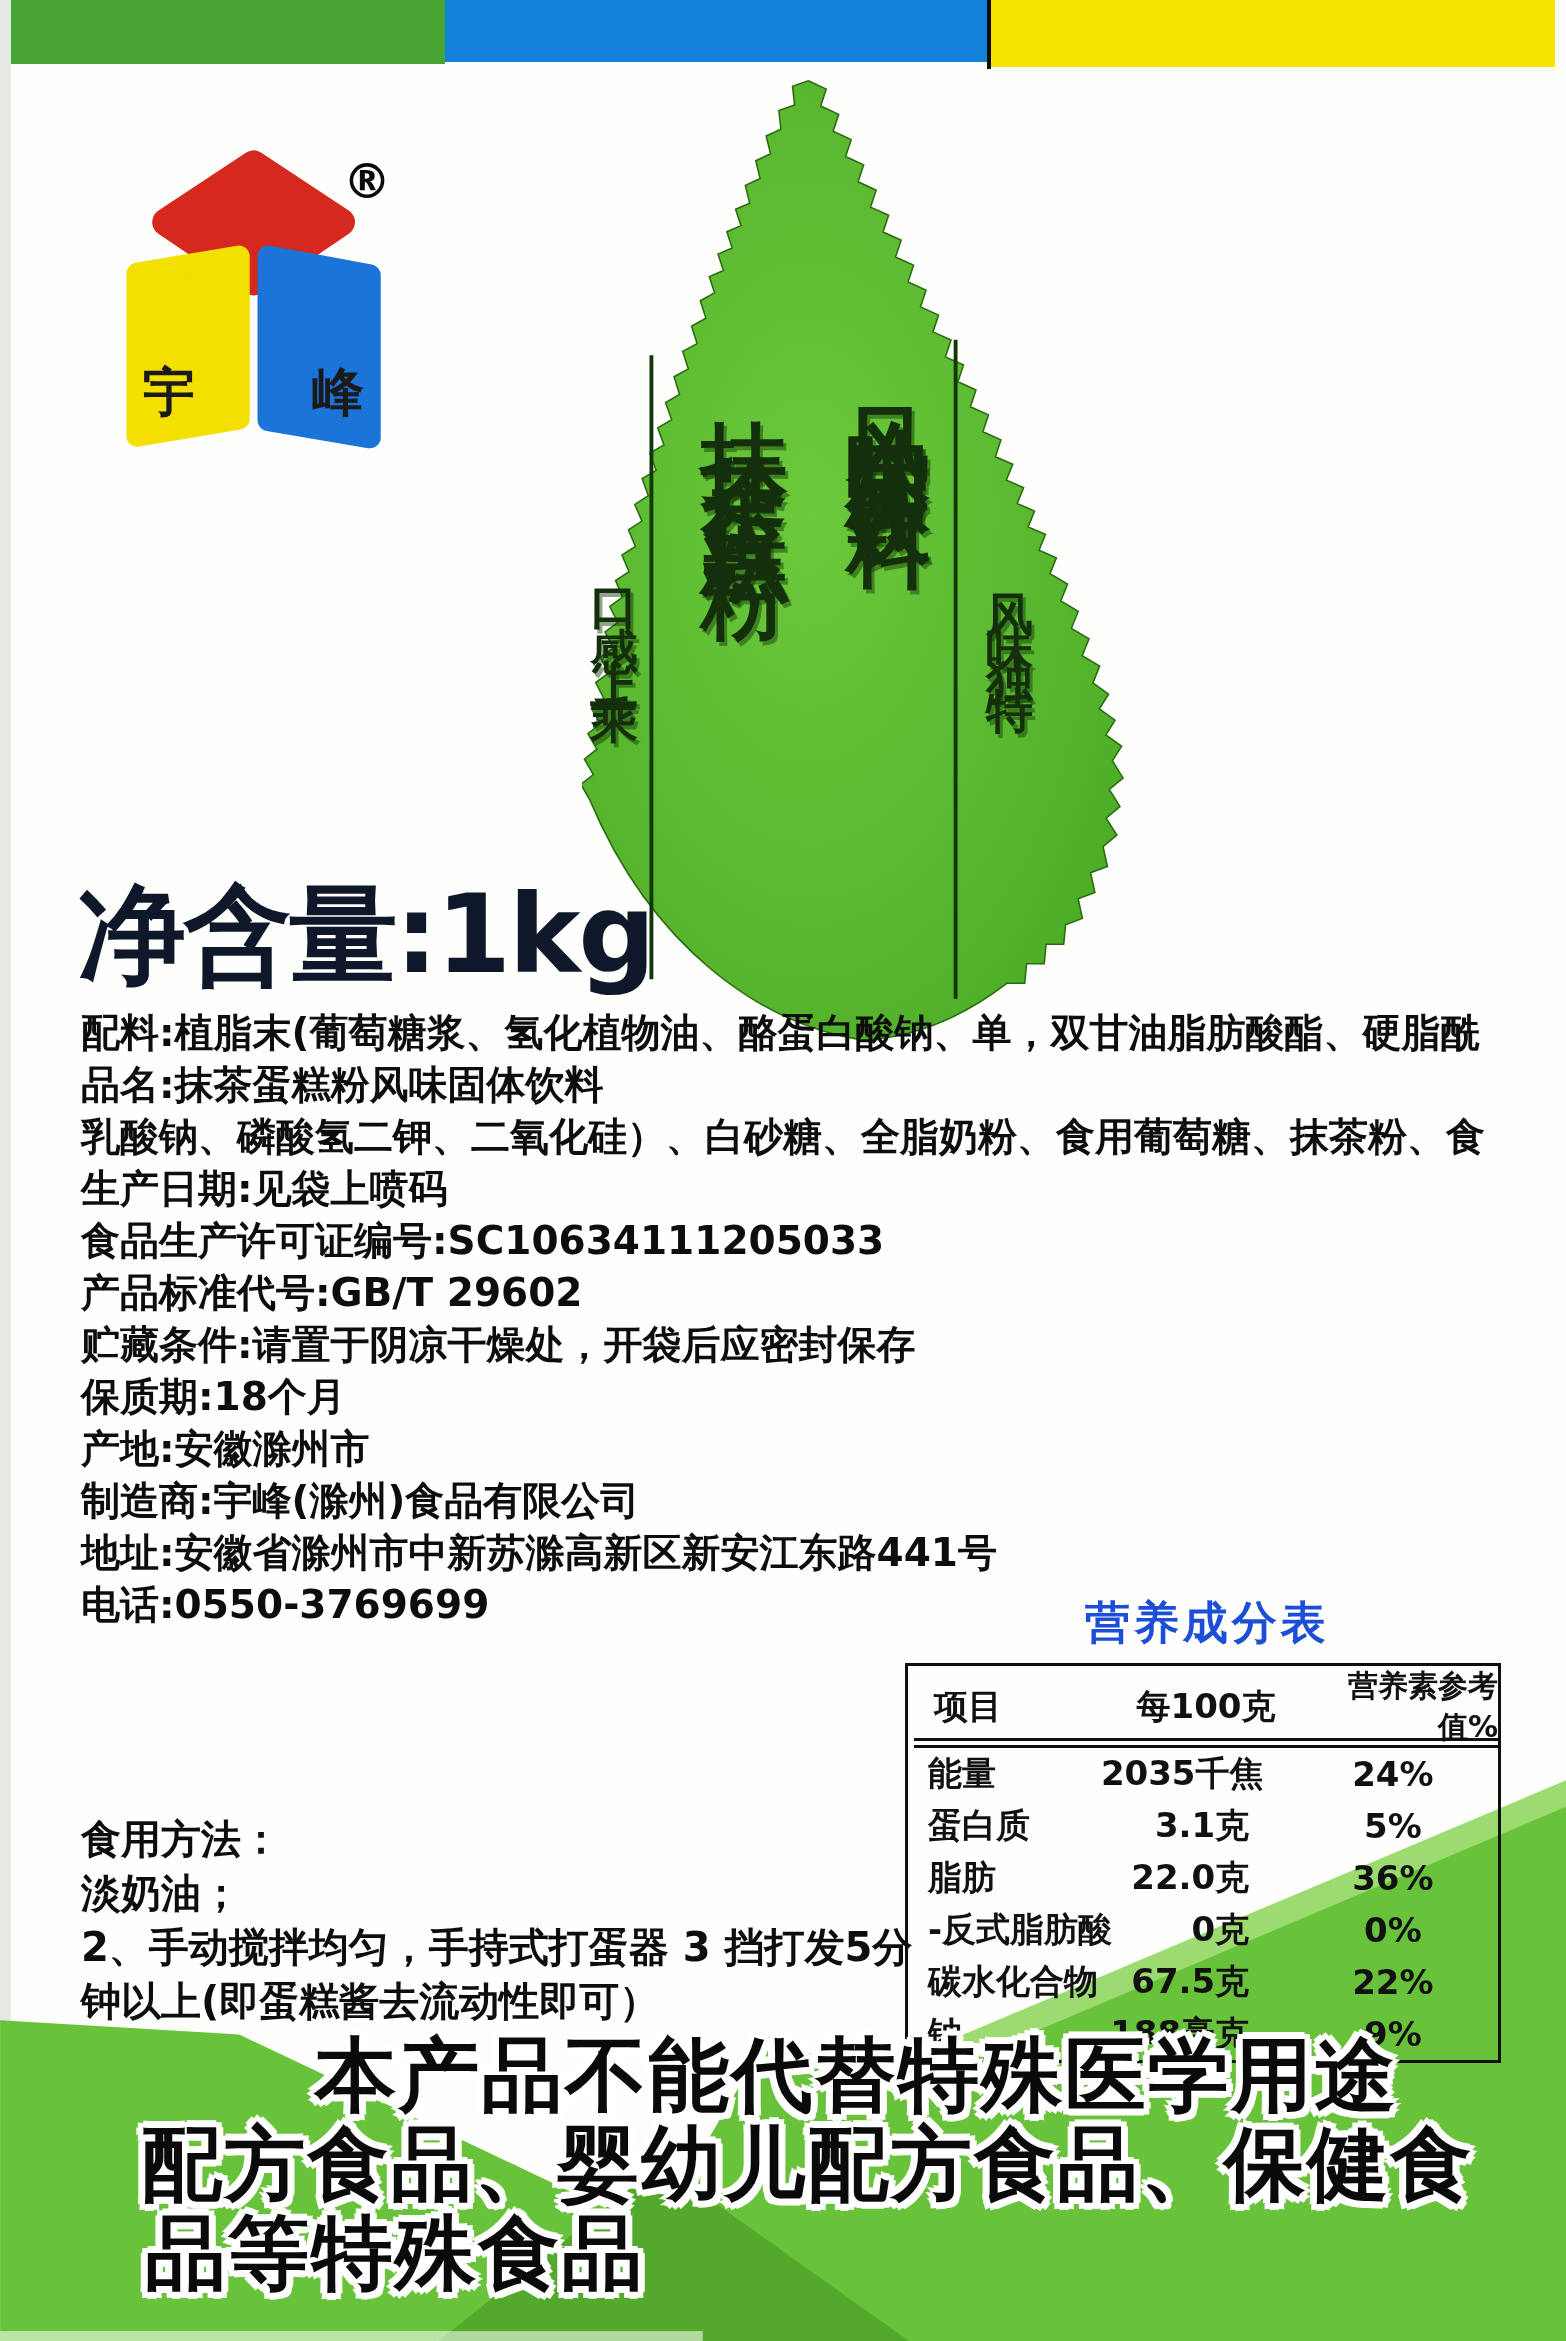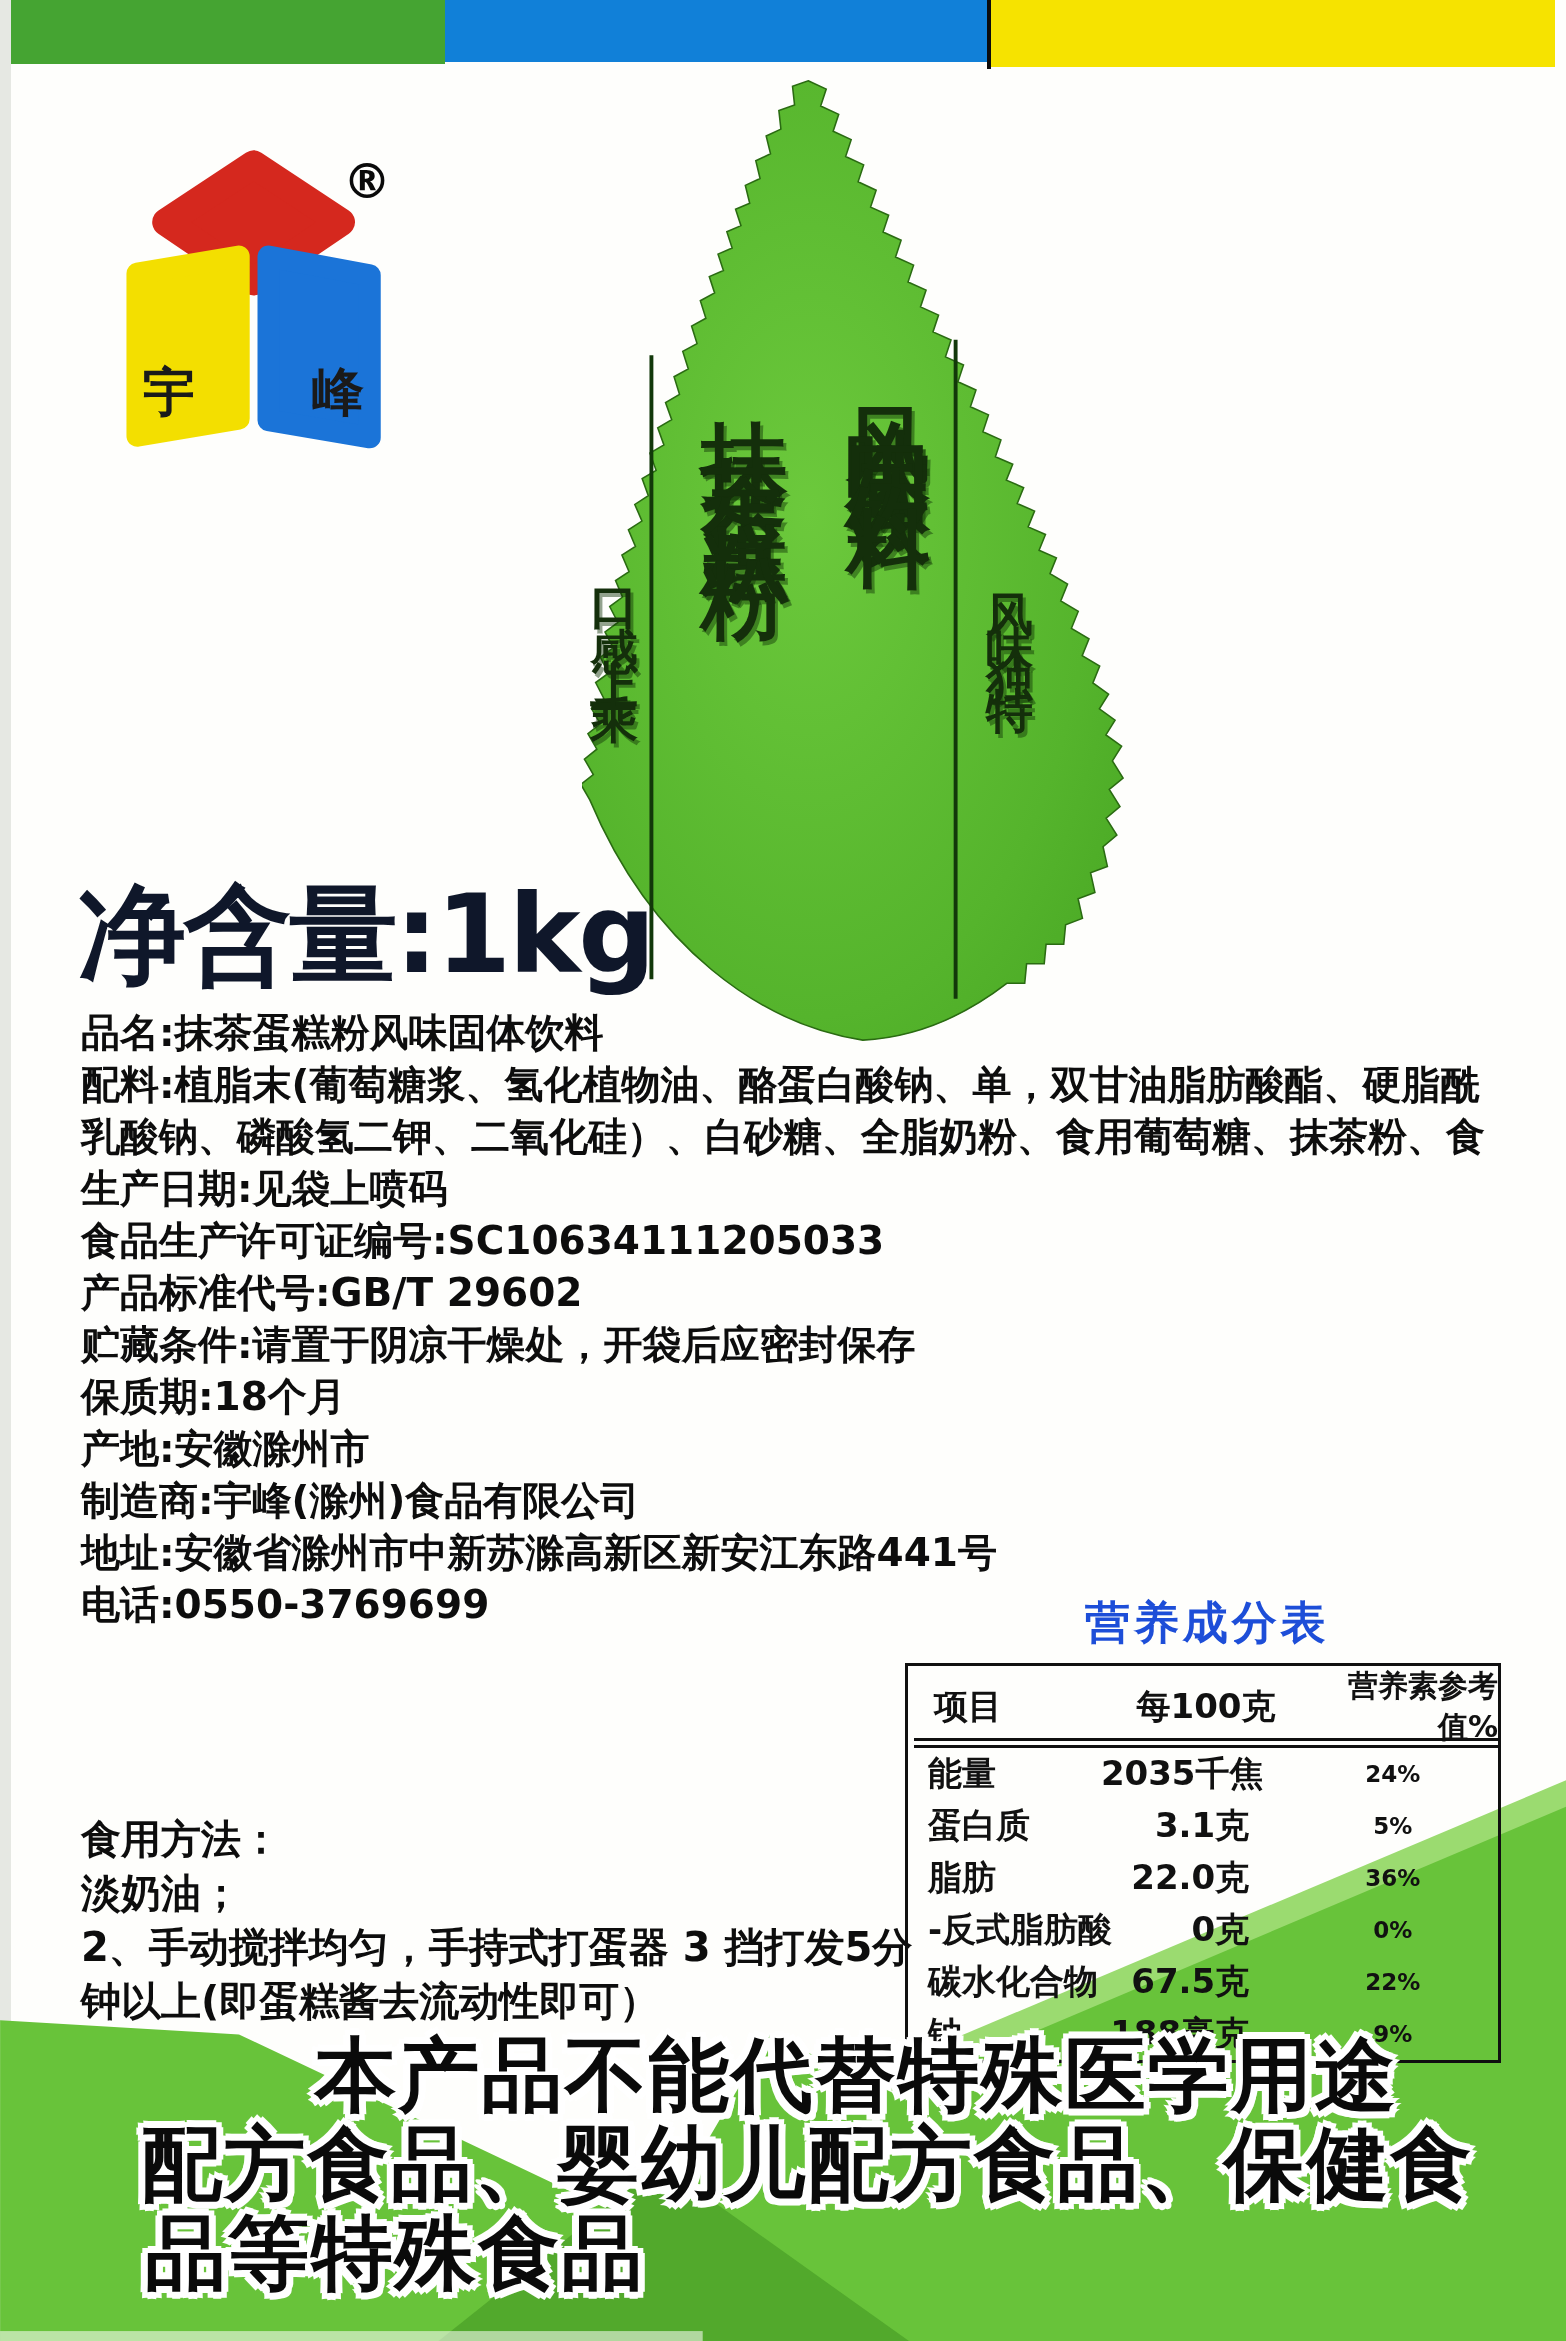--- a/index.html
+++ b/index.html
@@ -31,21 +31,21 @@
   .nutrition-table{position:absolute;left:905px;top:1663px;width:596px;height:400px;
                    border:3.9px solid #101010;box-sizing:border-box;background:transparent;padding-left:6px;}
   .nt-header{display:grid;grid-template-columns:32% 36% 32%;height:72px;align-items:center;
              border-bottom:10px double #101010;font-weight:800;}
   .nt-h1{font-size:34px;padding-left:20px;}
   .nt-h2{font-size:34px;text-align:center;}
   .nt-h3{font-size:30px;text-align:right;}
   .nt-row{display:grid;grid-template-columns:32% 36% 32%;height:52px;align-items:center;font-weight:700;}
   .nt-c1{font-size:34px;padding-left:14px;white-space:nowrap;}
   .nt-c2{font-size:34px;text-align:right;padding-right:62px;white-space:nowrap;}
-  .nt-c3{font-size:23px;text-align:center;padding-right:23.4px;}
+  .nt-c3{font-size:34px;text-align:center;padding-right:23.4px;}
   
   .warn{position:absolute;font-size:81px;font-weight:900;letter-spacing:2.3px;color:#0a0a0a;white-space:nowrap;
         text-shadow:7px 0 0 #fff,-7px 0 0 #fff,0 7px 0 #fff,0 -7px 0 #fff,
                     5.5px 5.5px 0 #fff,-5.5px -5.5px 0 #fff,5.5px -5.5px 0 #fff,-5.5px 5.5px 0 #fff;}
   svg{display:block;}
 </style>
 </head>
 <body>
 
 <div class="page">
@@ -78,22 +78,22 @@
     <line x1="479" y1="340" x2="479" y2="1185" stroke="#12380a" stroke-width="5"></line>
   </svg>
   <div class="vtext" style="left:583px;top:554px;font-size:48px;letter-spacing:34px;">口感上乘</div>
   <div class="vtext" style="left:686px;top:351px;font-size:87px;letter-spacing:34px;">抹茶蛋糕粉</div>
   <div class="vtext" style="left:832px;top:341px;font-size:84px;letter-spacing:19.5px;">风味固体饮料</div>
   <div class="vtext" style="left:979px;top:556px;font-size:47px;letter-spacing:31px;">风味独特</div>
 
   <div class="net-weight">净含量:1kg</div>
 
   <div class="info-block">
+    <div class="info-line">配料:植脂末(葡萄糖浆、氢化植物油、酪蛋白酸钠、单，双甘油脂肪酸酯、硬脂酰</div>
     <div class="info-line">品名:抹茶蛋糕粉风味固体饮料</div>
-    <div class="info-line">配料:植脂末(葡萄糖浆、氢化植物油、酪蛋白酸钠、单，双甘油脂肪酸酯、硬脂酰</div>
     <div class="info-line">乳酸钠、磷酸氢二钾、二氧化硅）、白砂糖、全脂奶粉、食用葡萄糖、抹茶粉、食</div>
     <div class="info-line">生产日期:见袋上喷码</div>
     <div class="info-line">食品生产许可证编号:SC10634111205033</div>
     <div class="info-line">产品标准代号:GB/T 29602</div>
     <div class="info-line">贮藏条件:请置于阴凉干燥处，开袋后应密封保存</div>
     <div class="info-line">保质期:18个月</div>
     <div class="info-line">产地:安徽滁州市</div>
     <div class="info-line">制造商:宇峰(滁州)食品有限公司</div>
     <div class="info-line">地址:安徽省滁州市中新苏滁高新区新安江东路441号</div>
     <div class="info-line">电话:0550-3769699</div>

